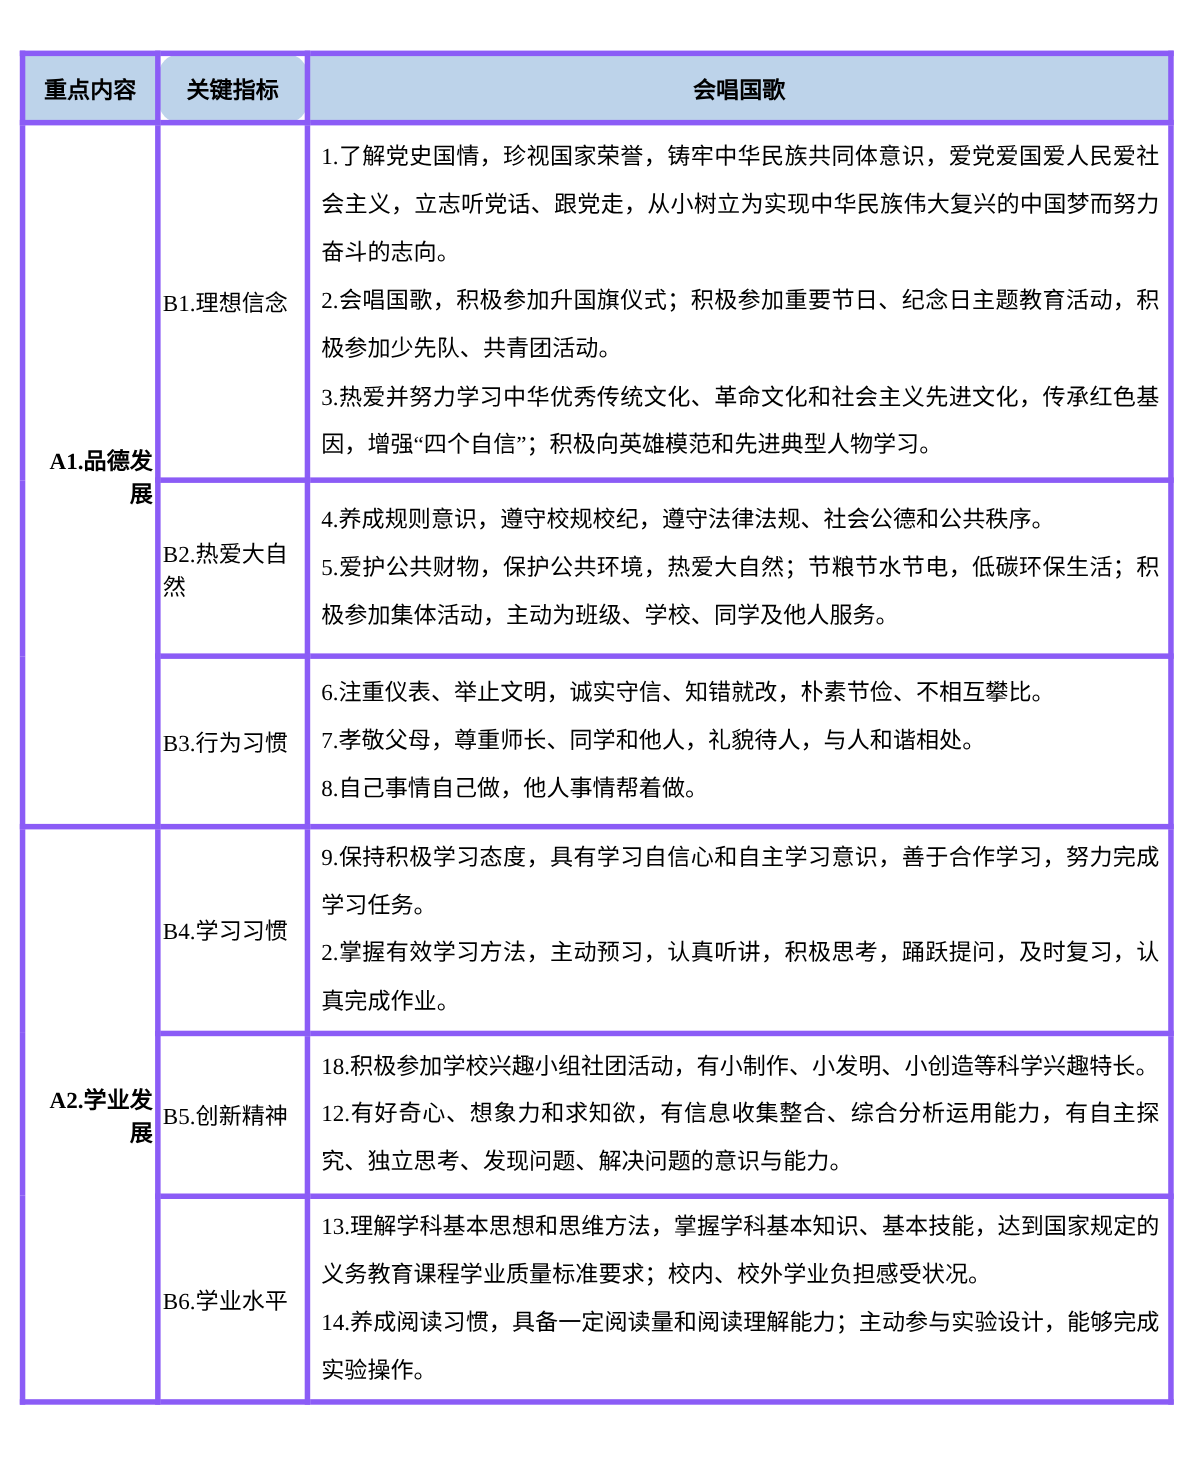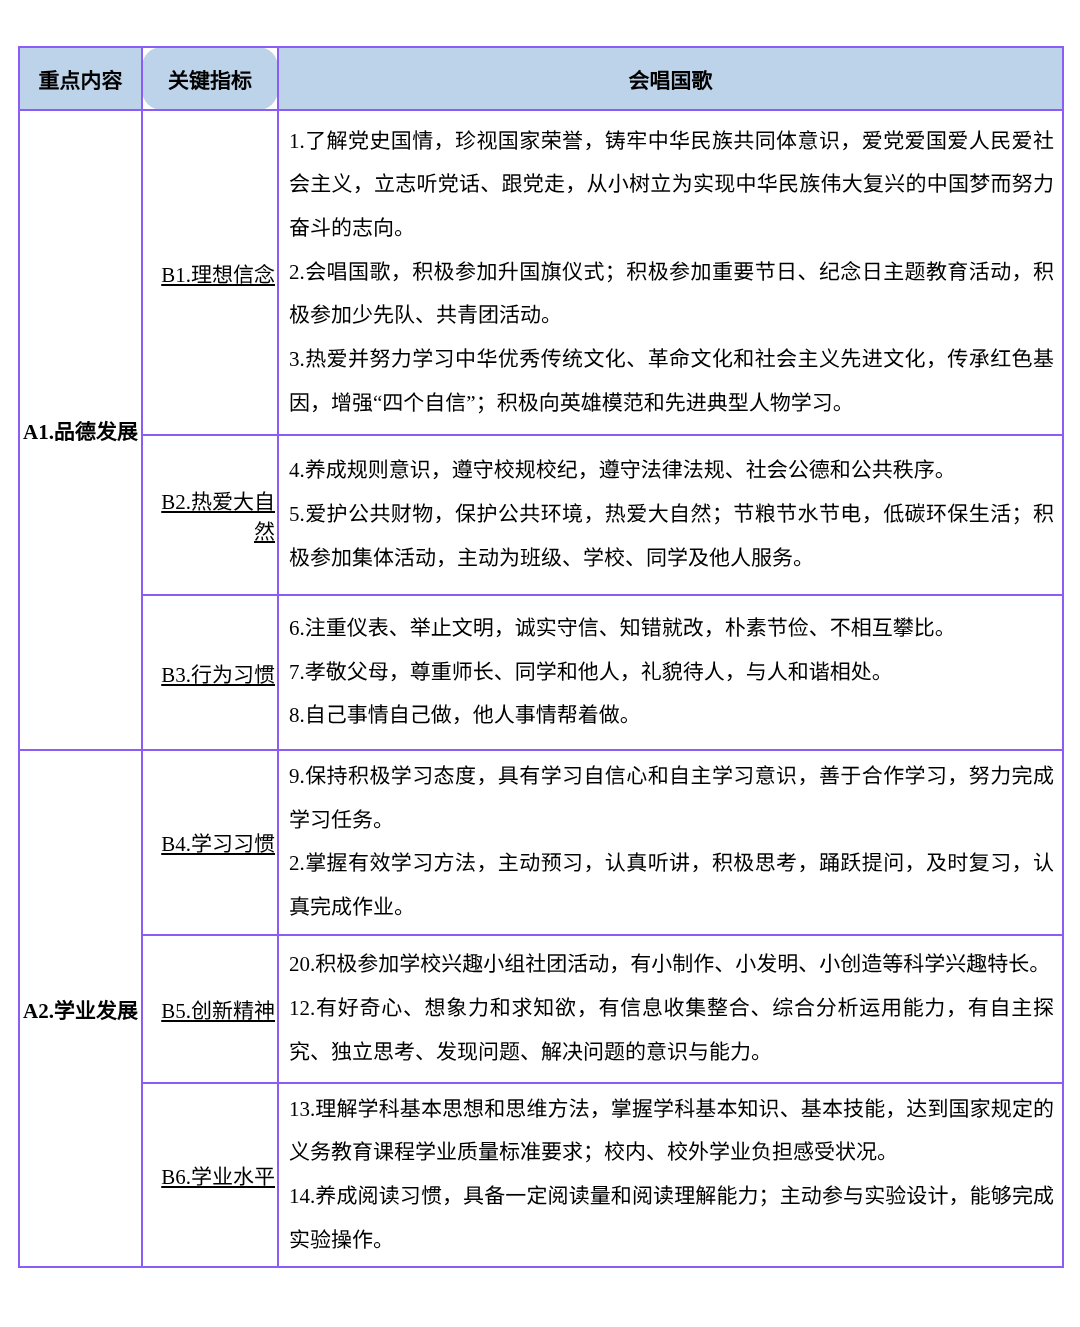--- a/index.html
+++ b/index.html
@@ -27,51 +27,50 @@
   table.eval-table {
     border-collapse: collapse;
     table-layout: fixed;
     width: 1044px;
     margin: 46px 0 0 18px;
   }
   .eval-table col.c1 { width: 123px; }
   .eval-table col.c2 { width: 136px; }
   .eval-table col.c3 { width: 785px; }
   .eval-table th, .eval-table td {
-    border: 2px solid #8b5cf6;
+    border: 5px solid #8b5cf6;
     box-sizing: border-box;
   }
   .eval-table thead th {
     height: 63px;
     font-size: 21px;
     font-weight: bold;
     text-align: center;
     vertical-align: middle;
   }
   
   tr.r-b1 { height: 325px; }
   tr.r-b2 { height: 160px; }
   tr.r-b3 { height: 155px; }
   tr.r-b4 { height: 177px; }
   tr.r-b5 { height: 148px; }
   tr.r-b6 { height: 170px; }
 
   td.col-a {
     font-size: 21px;
     font-weight: bold;
-    text-align: center;
+    text-align: right;
     vertical-align: middle;
     padding: 0 2px;
   }
   td.col-b {
     font-size: 21px;
-    text-align: right;
+    text-align: left;
     vertical-align: middle;
     padding: 0 2px;
-    text-decoration: underline;
   }
   td.col-c {
     vertical-align: middle;
     padding: 4px 8px 4px 10px;
   }
   td.col-c p {
     margin: 0;
     font-size: 21px;
     line-height: 2.08;
     text-align: justify;
@@ -125,21 +124,21 @@
         <td class="col-a" rowspan="3">A2.学业发展</td>
         <td class="col-b">B4.学习习惯</td>
         <td class="col-c">
           <p>9.保持积极学习态度，具有学习自信心和自主学习意识，善于合作学习，努力完成学习任务。</p>
           <p>2.掌握有效学习方法，主动预习，认真听讲，积极思考，踊跃提问，及时复习，认真完成作业。</p>
         </td>
       </tr>
       <tr class="r-b5">
         <td class="col-b">B5.创新精神</td>
         <td class="col-c">
-          <p>20.积极参加学校兴趣小组社团活动，有小制作、小发明、小创造等科学兴趣特长。</p>
+          <p>18.积极参加学校兴趣小组社团活动，有小制作、小发明、小创造等科学兴趣特长。</p>
           <p>12.有好奇心、想象力和求知欲，有信息收集整合、综合分析运用能力，有自主探究、独立思考、发现问题、解决问题的意识与能力。</p>
         </td>
       </tr>
       <tr class="r-b6">
         <td class="col-b">B6.学业水平</td>
         <td class="col-c">
           <p>13.理解学科基本思想和思维方法，掌握学科基本知识、基本技能，达到国家规定的义务教育课程学业质量标准要求；校内、校外学业负担感受状况。</p>
           <p>14.养成阅读习惯，具备一定阅读量和阅读理解能力；主动参与实验设计，能够完成实验操作。</p>
         </td>
       </tr>

